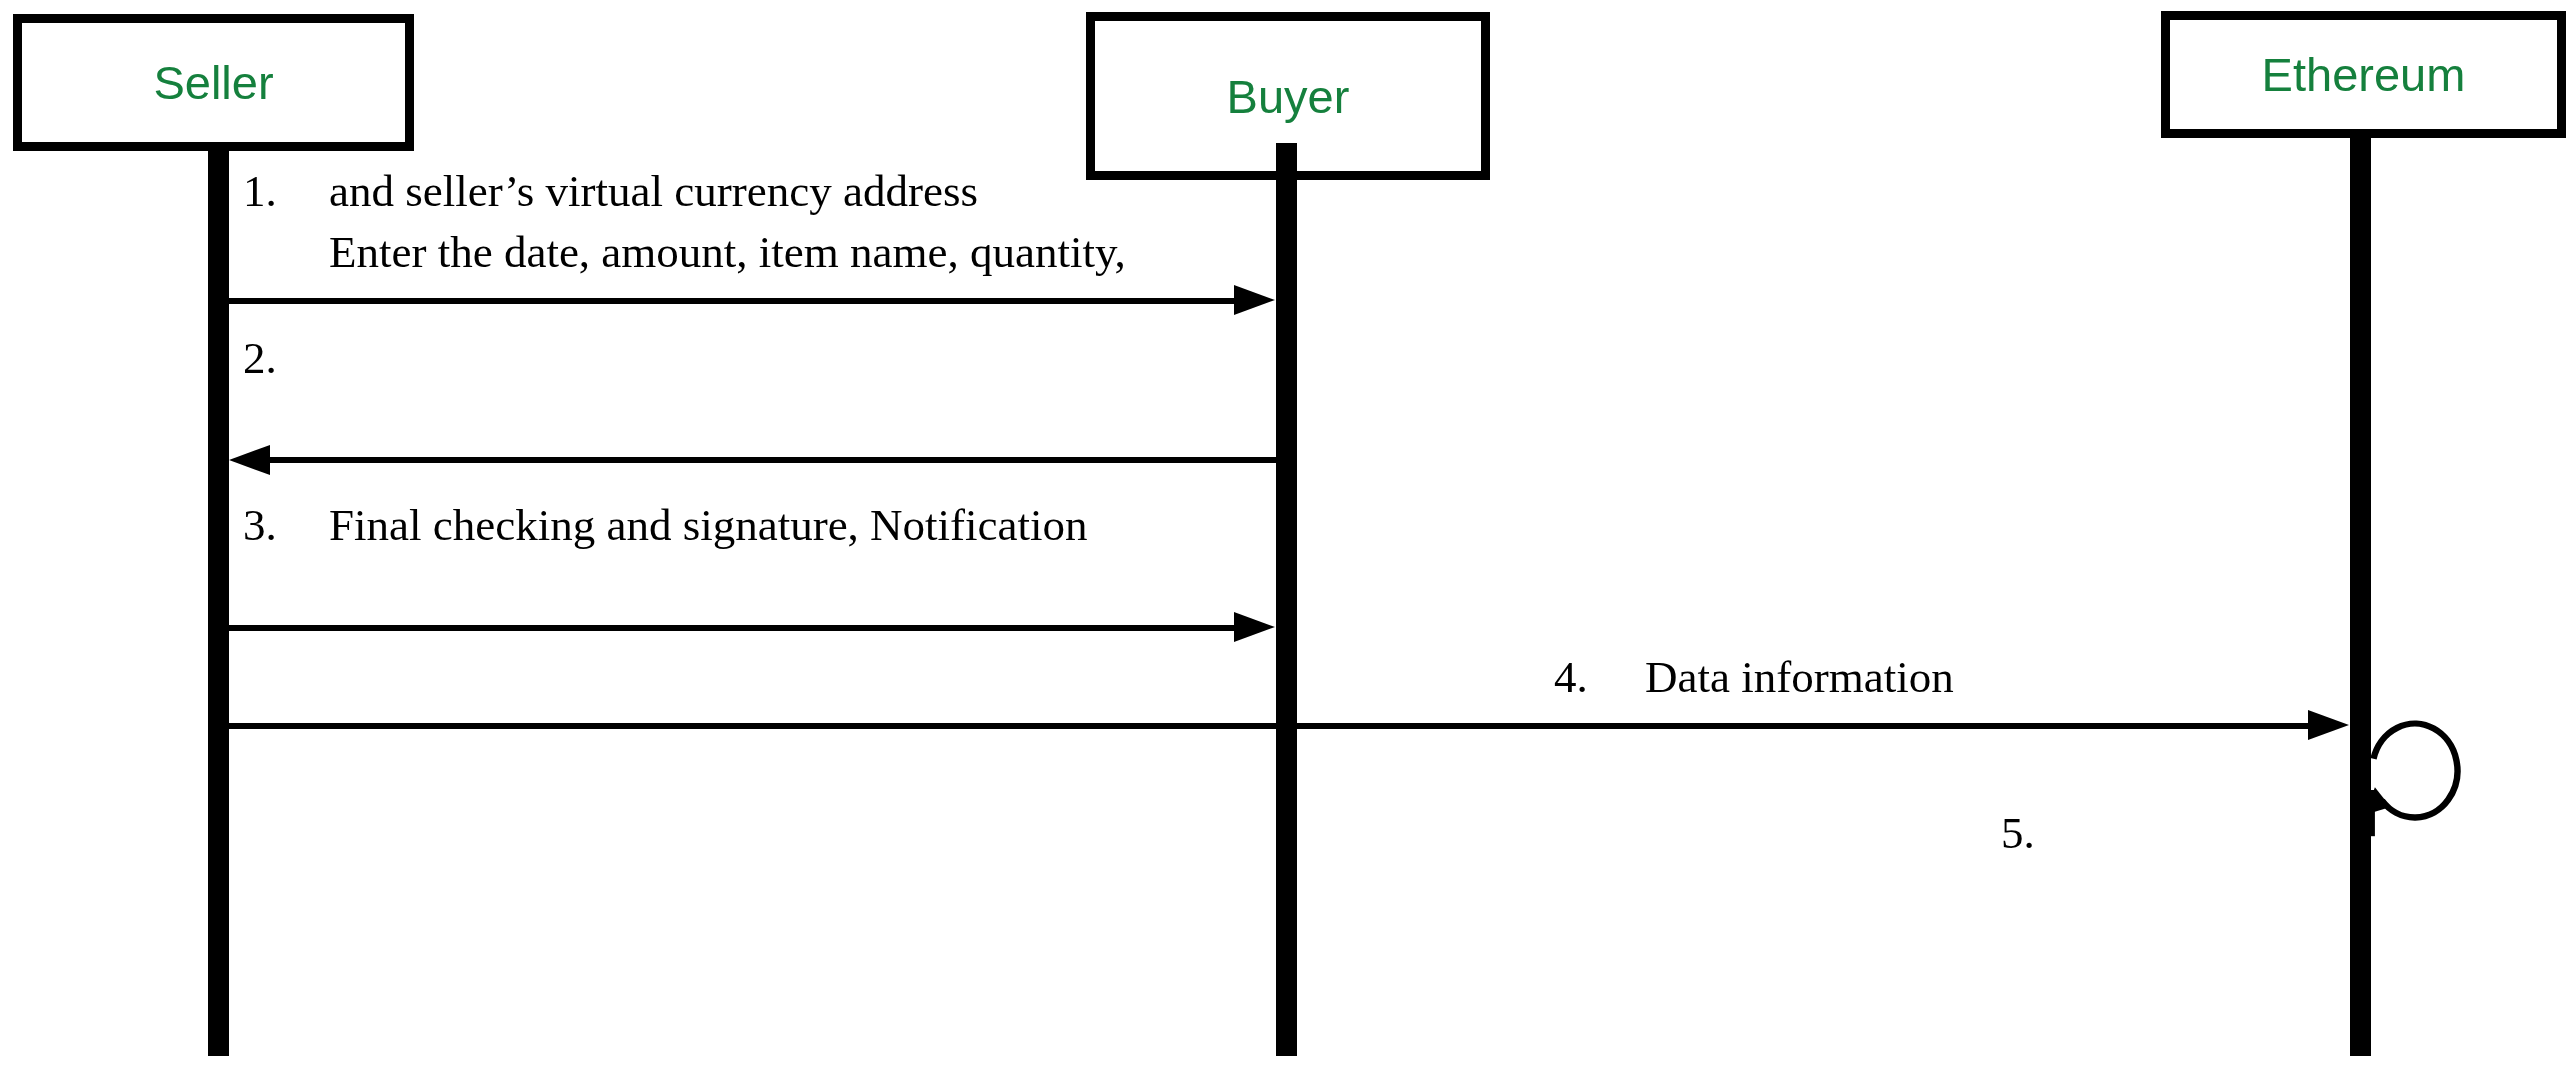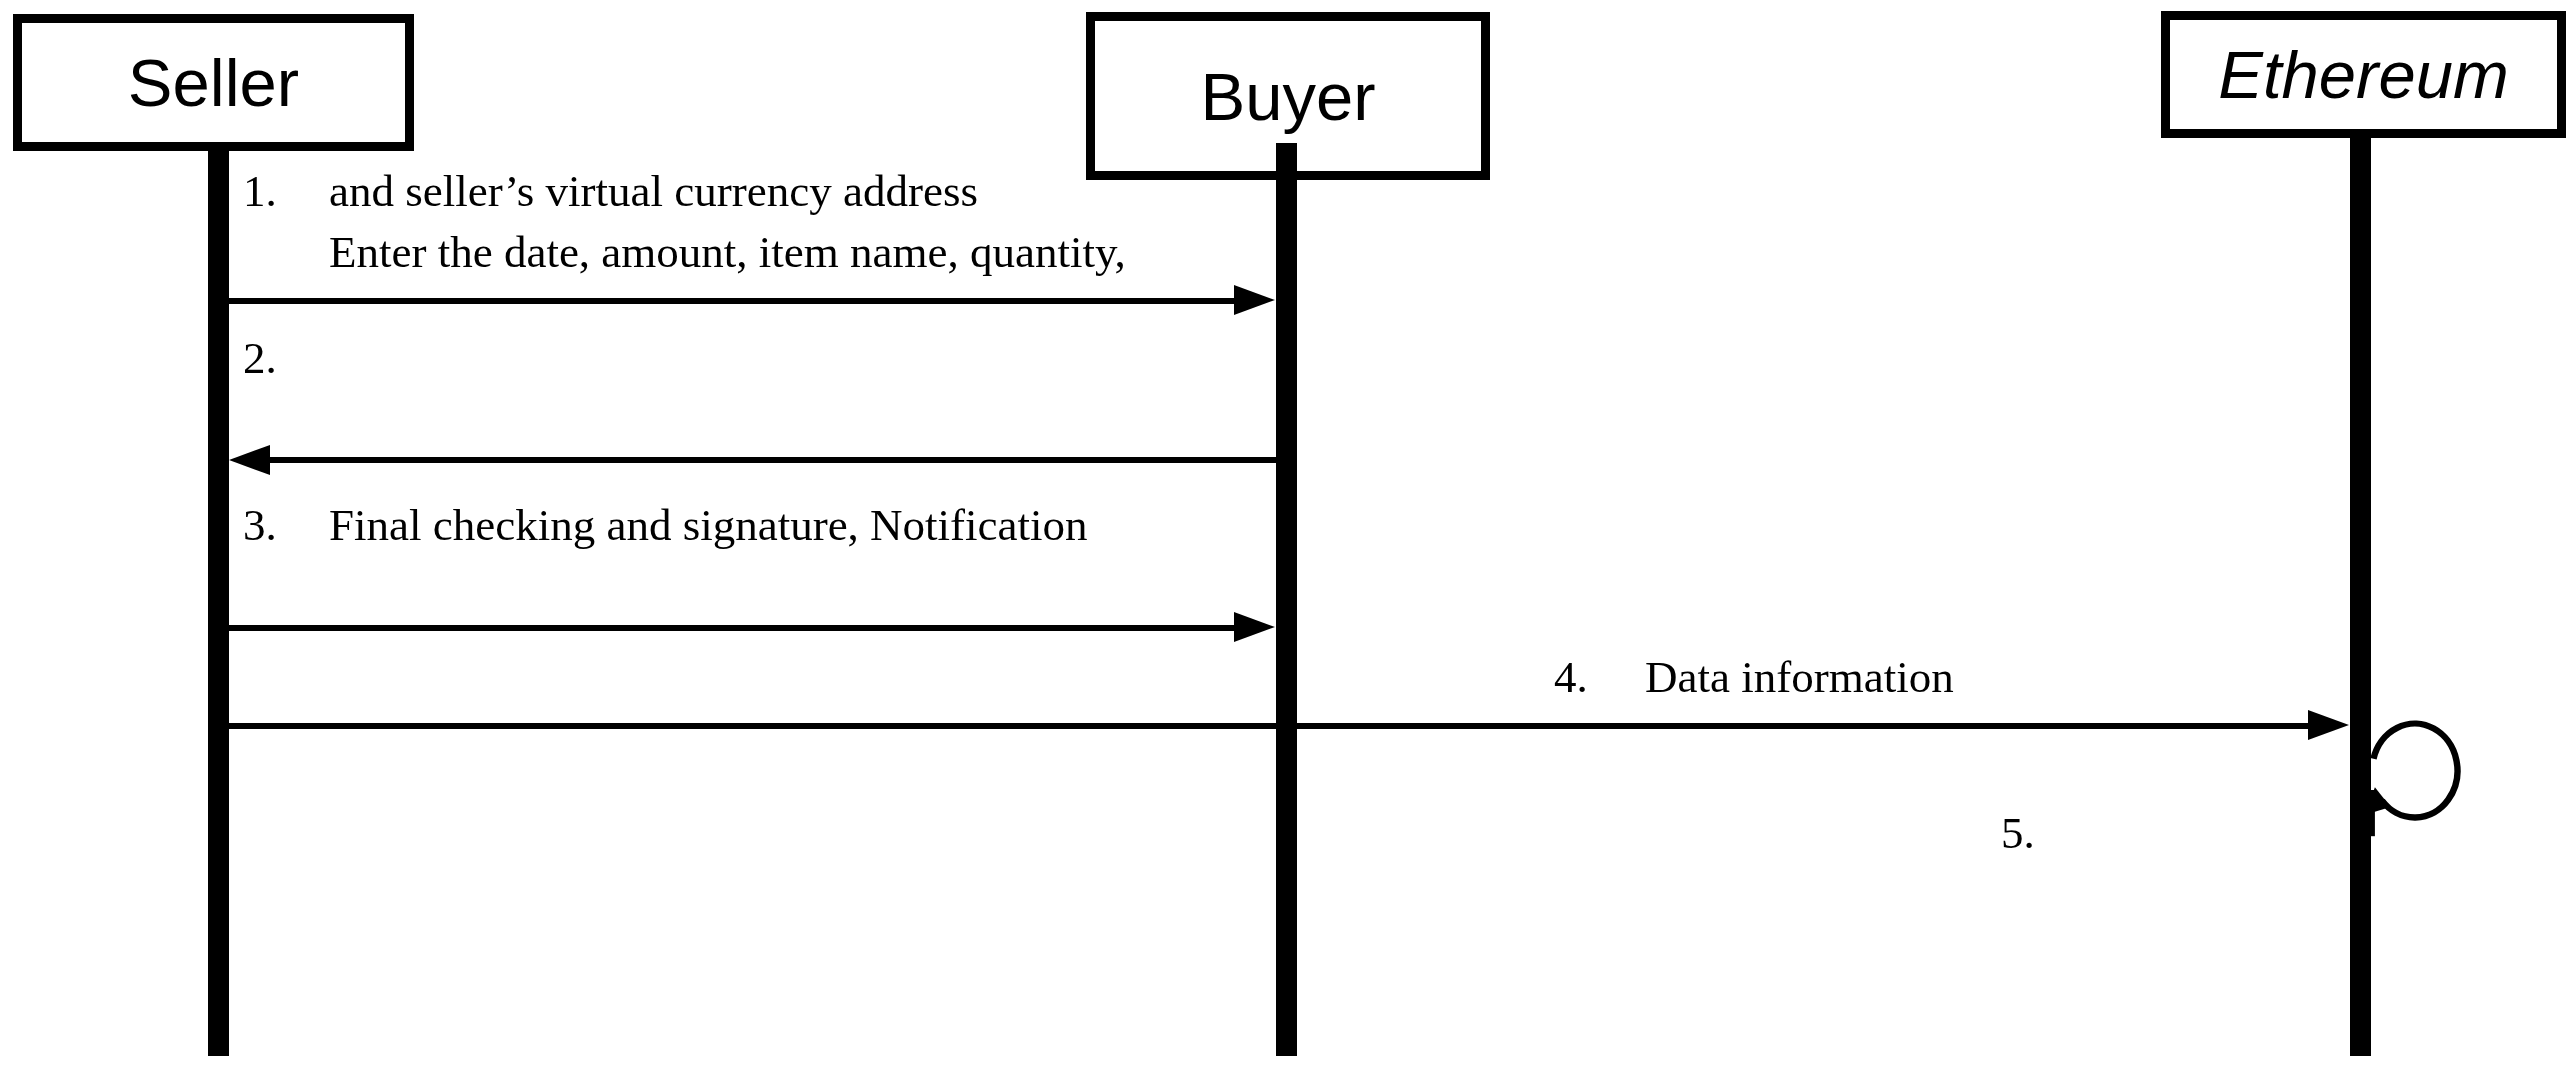--- a/index.html
+++ b/index.html
@@ -16,23 +16,23 @@
     position: absolute;
     border: 9.3px solid #000000;
     background: #ffffff;
     display: flex;
     align-items: center;
     justify-content: center;
     box-sizing: border-box;
   }
   .actor-label {
     font-family: "Liberation Sans", "DejaVu Sans", sans-serif;
-    font-size: 67px;
+    font-size: 47px;
     line-height: 1;
-    color: #000000;
+    color: #15803d;
     white-space: nowrap;
   }
   .lifeline {
     position: absolute;
     width: 21.4px;
     background: #000000;
   }
   .msg-label {
     position: absolute;
     display: flex;
@@ -68,21 +68,21 @@
 <body>
 
 <div class="canvas">
 
   <div class="actor-box" style="left:13px; top:14.3px; width:401px; height:137px;">
     <span class="actor-label">Seller</span>
   </div>
   <div class="actor-box" style="left:1086px; top:12px; width:404px; height:168px;">
     <span class="actor-label">Buyer</span>
   </div>
-  <div class="actor-box" style="left:2161px; top:11.4px; width:405px; height:127px;font-style:italic;">
+  <div class="actor-box" style="left:2161px; top:11.4px; width:405px; height:127px;">
     <span class="actor-label">Ethereum</span>
   </div>
 
   <div class="lifeline" style="left:208px; top:150px; height:906px;"></div>
   <div class="lifeline" style="left:1276px; top:143px; height:913px;"></div>
   <div class="lifeline" style="left:2350px; top:137px; height:919px;"></div>
 
   <div class="msg-label" style="left:243px; top:161px;">
     <span class="msg-num" style="width:86px;">1.</span>
     <span class="msg-lines">

